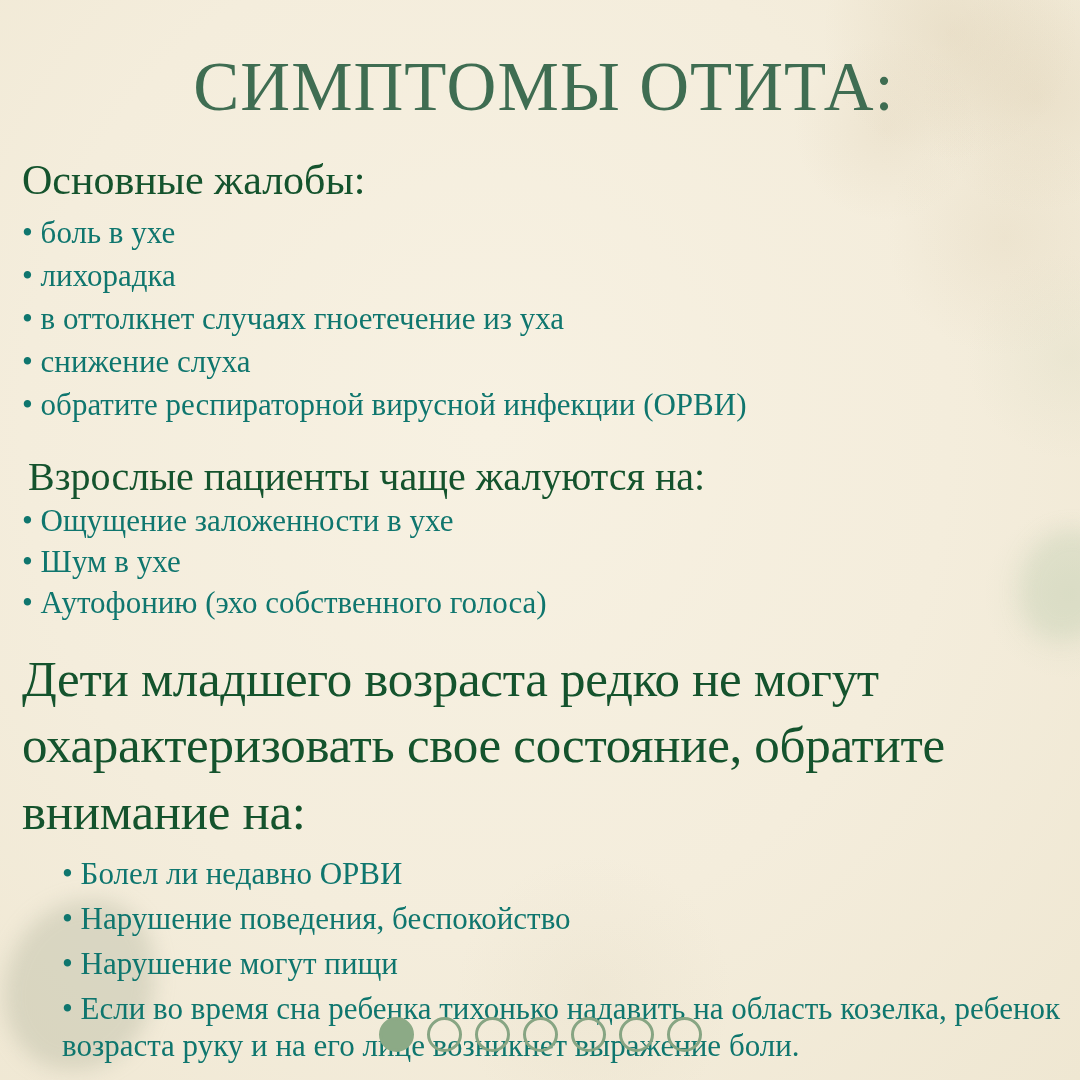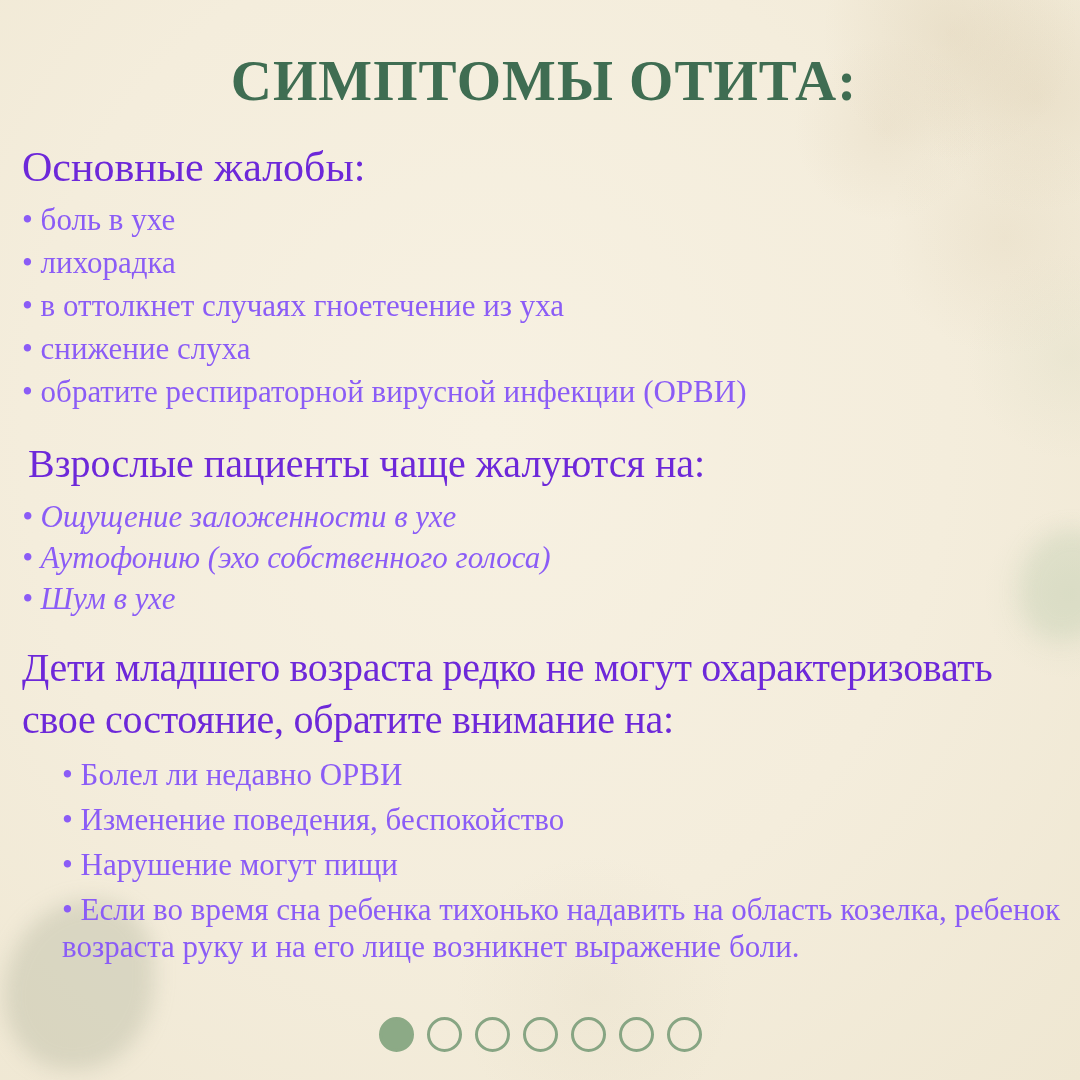--- a/index.html
+++ b/index.html
@@ -33,45 +33,45 @@
     right: -30px; top: 530px; width: 90px; height: 110px;
     background: rgba(180,198,168,0.25);
   }
   .content {
     position: absolute;
     inset: 0;
     padding: 50px 14px 0 22px;
   }
   .title {
     text-align: center;
-    font-size: 57px;
+    font-size: 69px;
     line-height: 1.1;
     color: #3f6d52;
     letter-spacing: 1px;
-    font-weight: 700;
+    font-weight: 400;
   }
   .section-heading {
-    color: #6d28d9;
+    color: #14532d;
     font-weight: 400;
   }
-  .bullet-item { color: #8b5cf6; }
+  .bullet-item { color: #0f766e; }
   .bullet { display: inline; }
 
   
   .section-0 .section-heading { font-size: 42px; margin-top: 30px; line-height: 1.15; }
   .section-0 .items { margin-top: 7px; }
   .section-0 .bullet-item { font-size: 31px; line-height: 43px; }
 
   
   .section-1 .section-heading { font-size: 40px; margin-top: 28px; line-height: 1.15; padding-left: 6px; }
-  .section-1 .items { margin-top: 9px; font-style: italic; }
+  .section-1 .items { margin-top: 0; }
   .section-1 .bullet-item { font-size: 31px; line-height: 41px; }
 
   
-  .section-2 .section-heading { font-size: 40px; margin-top: 23px; line-height: 1.3; letter-spacing: -0.3px; }
+  .section-2 .section-heading { font-size: 51px; margin-top: 23px; line-height: 1.3; letter-spacing: -0.3px; }
   .section-2 .items { margin-top: 10px; }
   .section-2 .bullet-item { font-size: 31px; line-height: 37px; margin-top: 8px; margin-left: 40px; }
 
   .pagination {
     position: absolute;
     left: 0; right: 0;
     bottom: 28px;
     display: flex;
     justify-content: center;
     align-items: center;
@@ -107,30 +107,30 @@
           <div class="bullet-item"><span class="bullet">• </span><span>в оттолкнет случаях гноетечение из уха</span></div>
           <div class="bullet-item"><span class="bullet">• </span><span>снижение слуха</span></div>
           <div class="bullet-item"><span class="bullet">• </span><span>обратите респираторной вирусной инфекции (ОРВИ)</span></div>
         </div>
   </section>
 
   <section class="section section-1">
     <h2 class="section-heading">Взрослые пациенты чаще жалуются на:</h2>
     <div class="items">
           <div class="bullet-item"><span class="bullet">• </span><span>Ощущение заложенности в ухе</span></div>
+          <div class="bullet-item"><span class="bullet">• </span><span>Шум в ухе</span></div>
           <div class="bullet-item"><span class="bullet">• </span><span>Аутофонию (эхо собственного голоса)</span></div>
-          <div class="bullet-item"><span class="bullet">• </span><span>Шум в ухе</span></div>
         </div>
   </section>
 
   <section class="section section-2">
     <h2 class="section-heading">Дети младшего возраста редко не могут охарактеризовать свое состояние, обратите внимание на:</h2>
     <div class="items">
           <div class="bullet-item"><span class="bullet">• </span><span>Болел ли недавно ОРВИ</span></div>
-          <div class="bullet-item"><span class="bullet">• </span><span>Изменение поведения, беспокойство</span></div>
+          <div class="bullet-item"><span class="bullet">• </span><span>Нарушение поведения, беспокойство</span></div>
           <div class="bullet-item"><span class="bullet">• </span><span>Нарушение могут пищи</span></div>
           <div class="bullet-item"><span class="bullet">• </span><span>Если во время сна ребенка тихонько надавить на область козелка, ребенок возраста руку и на его лице возникнет выражение боли.</span></div>
         </div>
   </section>
 </div>
 </div>
 
 <div class="pagination">
     <span class="dot active"></span>
     <span class="dot"></span>

